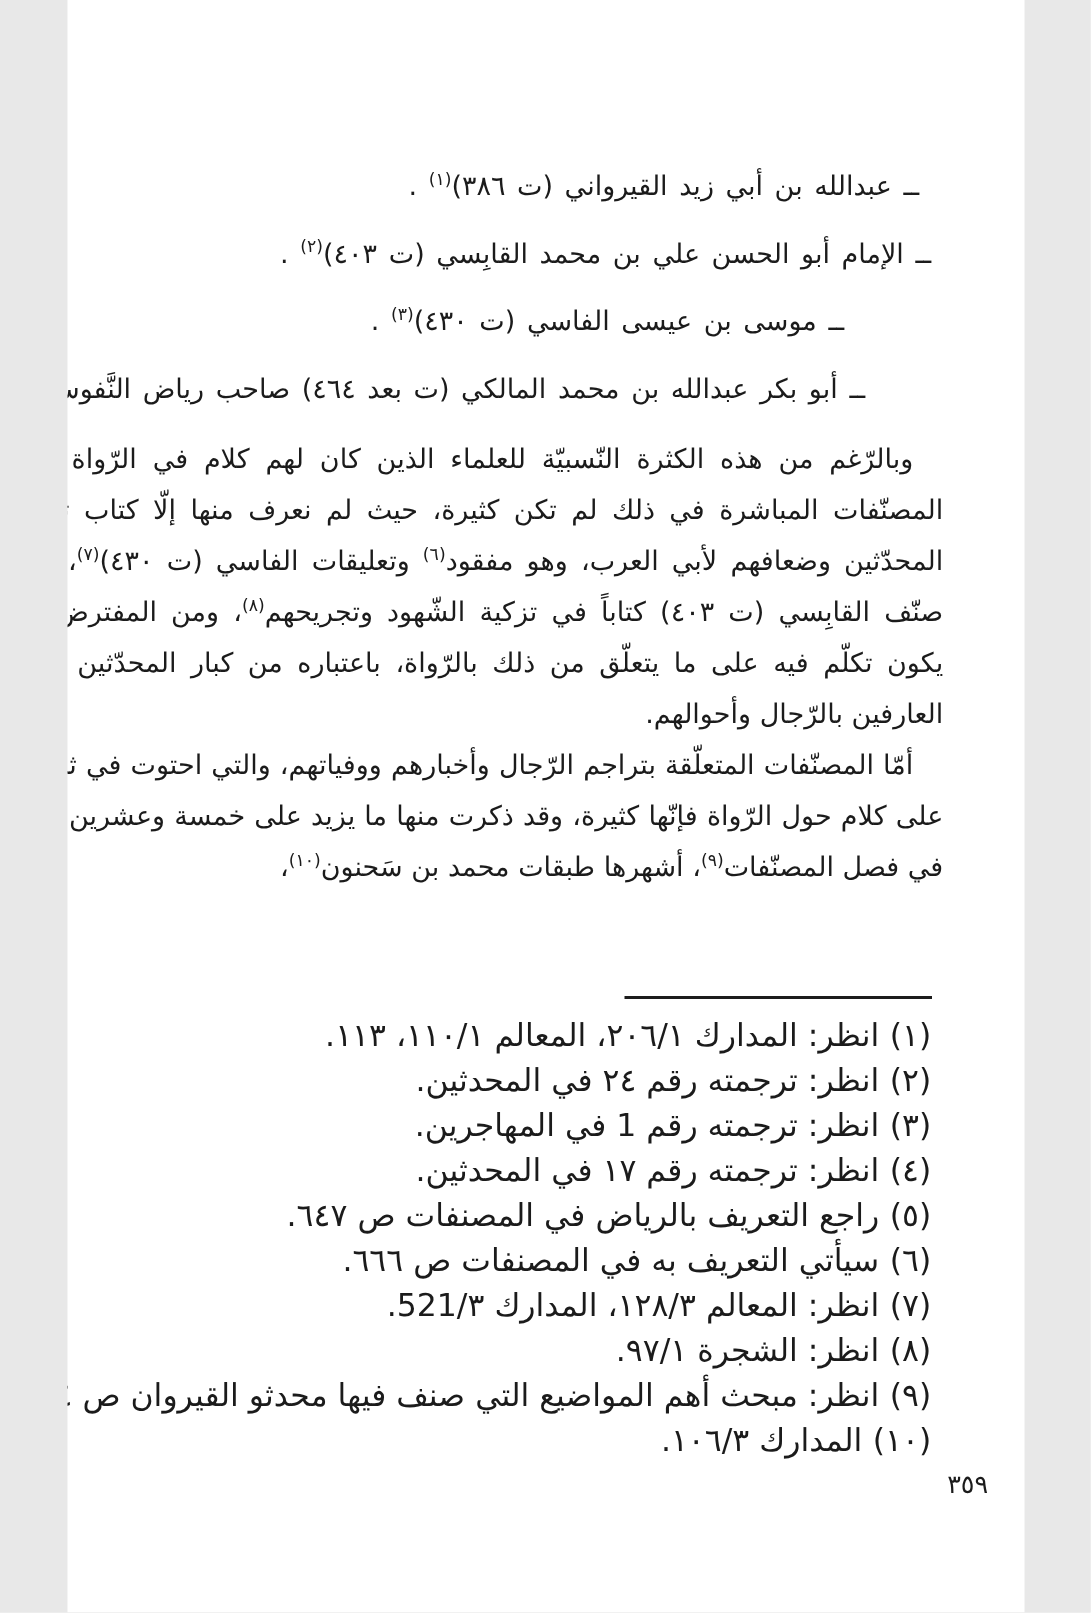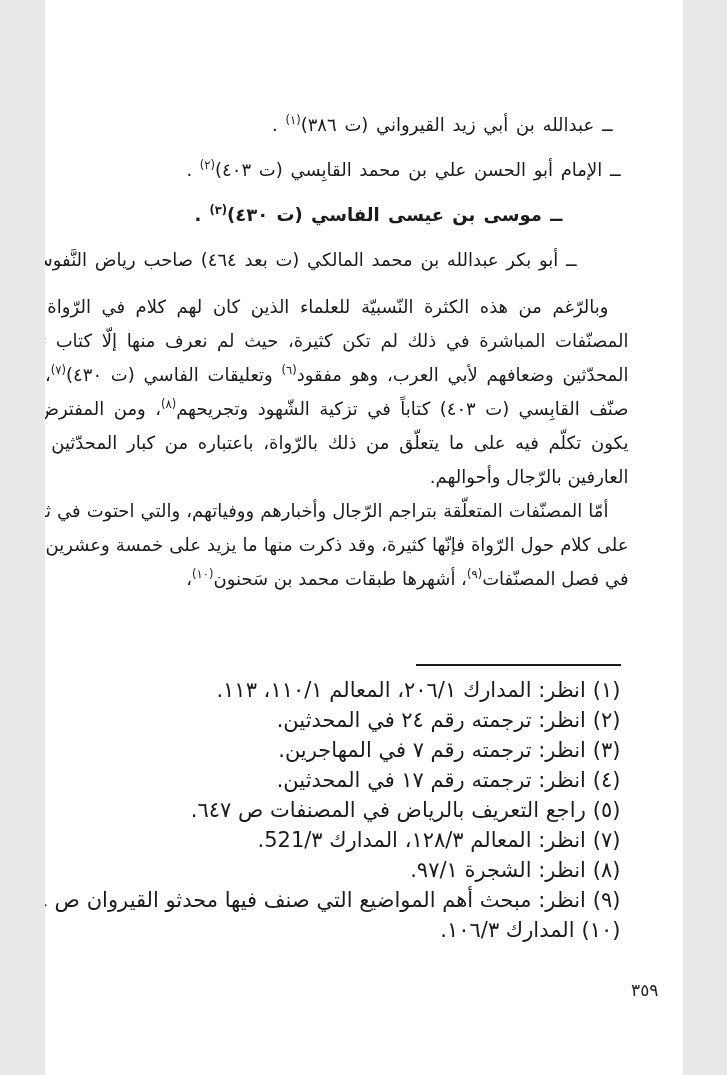--- a/index.html
+++ b/index.html
@@ -18,21 +18,21 @@
   .scholar-list{padding-top:102px;}
   .scholar-item{
     font-size:18px;
     line-height:45px;
     height:45px;
     white-space:nowrap;
     word-spacing:2px;
   }
   .scholar-item:nth-child(1){padding-right:16px;}
   .scholar-item:nth-child(2){padding-right:8px;}
-  .scholar-item:nth-child(3){padding-right:66px;font-weight:bold;}
+  .scholar-item:nth-child(3){padding-right:66px;}
   .scholar-item:nth-child(4){padding-right:52px;}
   .scholar-item:nth-child(5){padding-right:0;}
   
   .body-par{
     margin:0;
     font-size:18px;
     line-height:34px;
     text-align:justify;
     text-indent:20px;
   }
@@ -77,23 +77,24 @@
     <p class="body-par p1"><span>وبالرّغم من هذه الكثرة النّسبيّة للعلماء الذين كان لهم كلام في الرّواة فإنّ المصنّفات المباشرة في ذلك لم تكن كثيرة، حيث لم نعرف منها إلّا كتاب ثقات المحدّثين وضعافهم لأبي العرب، وهو مفقود</span><sup class="fnref">(٦)</sup><span> وتعليقات الفاسي (ت ٤٣٠)</span><sup class="fnref">(٧)</sup><span>، وقد صنّف القابِسي (ت ٤٠٣) كتاباً في تزكية الشّهود وتجريحهم</span><sup class="fnref">(٨)</sup><span>، ومن المفترض أن يكون تكلّم فيه على ما يتعلّق من ذلك بالرّواة، باعتباره من كبار المحدّثين ومن العارفين بالرّجال وأحوالهم.</span></p>
 
     <p class="body-par p2"><span>أمّا المصنّفات المتعلّقة بتراجم الرّجال وأخبارهم ووفياتهم، والتي احتوت في ثناياها على كلام حول الرّواة فإنّها كثيرة، وقد ذكرت منها ما يزيد على خمسة وعشرين كتاباً في فصل المصنّفات</span><sup class="fnref">(٩)</sup><span>، أشهرها طبقات محمد بن سَحنون</span><sup class="fnref">(١٠)</sup><span>،</span></p>
   </div>
 
   <div class="footer-block">
     <hr class="fn-divider">
     <div class="footnotes">
       <div class="fn"><span class="fn-marker">(١)</span><span>انظر: المدارك ٢٠٦/١، المعالم ١١٠/١، ١١٣.</span></div>
       <div class="fn"><span class="fn-marker">(٢)</span><span>انظر: ترجمته رقم ٢٤ في المحدثين.</span></div>
-      <div class="fn"><span class="fn-marker">(٣)</span><span>انظر: ترجمته رقم ٧ في المهاجرين.</span></div>
+      <div class="fn"><span class="fn-marker">(٣)</span><span>انظر: ترجمته رقم 1 في المهاجرين.</span></div>
       <div class="fn"><span class="fn-marker">(٤)</span><span>انظر: ترجمته رقم ١٧ في المحدثين.</span></div>
       <div class="fn"><span class="fn-marker">(٥)</span><span>راجع التعريف بالرياض في المصنفات ص ٦٤٧.</span></div>
+      <div class="fn"><span class="fn-marker">(٦)</span><span>سيأتي التعريف به في المصنفات ص ٦٦٦.</span></div>
       <div class="fn"><span class="fn-marker">(٧)</span><span>انظر: المعالم ١٢٨/٣، المدارك 521/٣.</span></div>
       <div class="fn"><span class="fn-marker">(٨)</span><span>انظر: الشجرة ٩٧/١.</span></div>
       <div class="fn"><span class="fn-marker">(٩)</span><span>انظر: مبحث أهم المواضيع التي صنف فيها محدثو القيروان ص ٥٧٤.</span></div>
       <div class="fn"><span class="fn-marker">(١٠)</span><span>المدارك ١٠٦/٣.</span></div>
     </div>
   </div>
 
   <div class="page-number">٣٥٩</div>
 </div>
 

